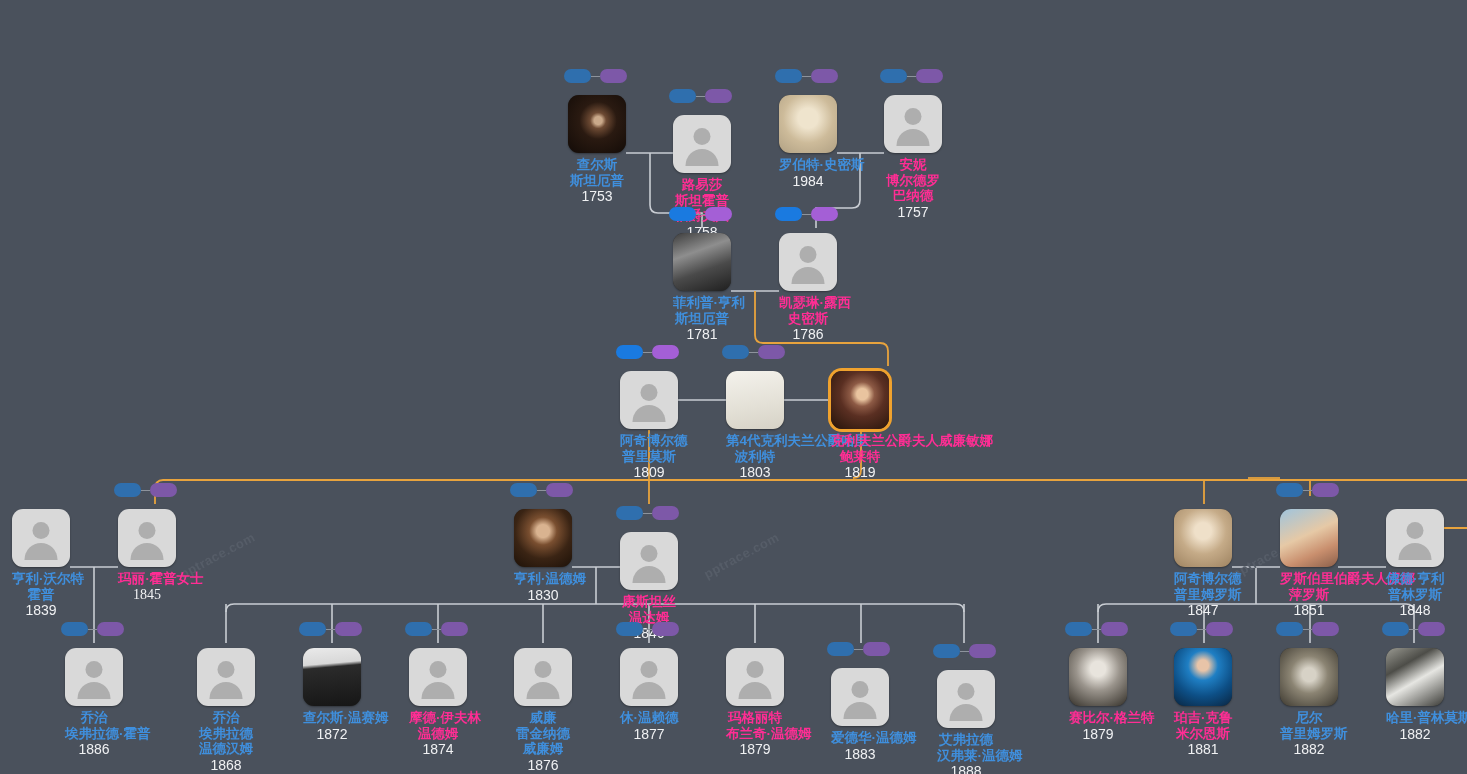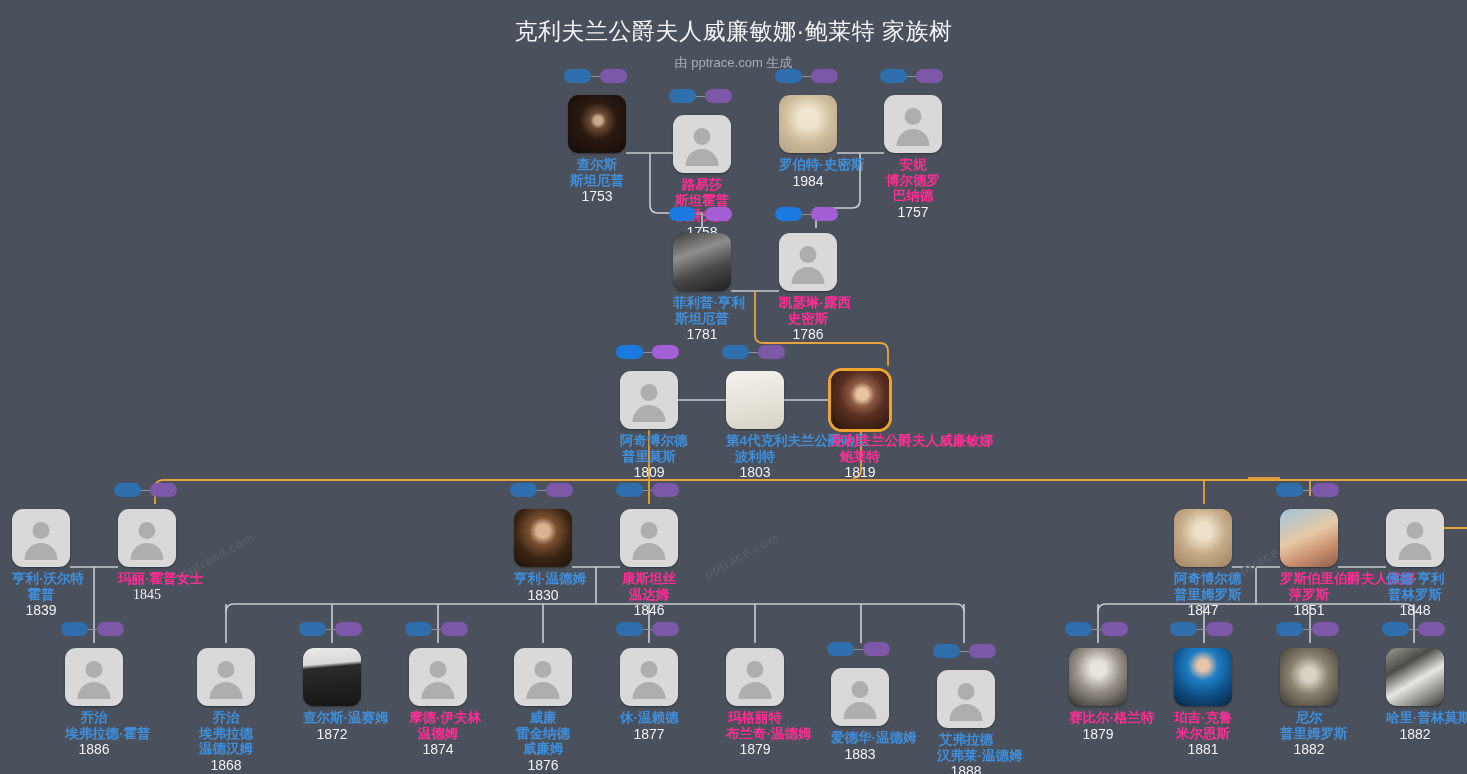--- a/index.html
+++ b/index.html
@@ -74,24 +74,20 @@
   .pill.purple { background:#7d58a8; }
   .pill.blue.bright { background:#1a7ae0; }
   .pill.purple.bright { background:#a45fd6; }
   .pill-gap { width:9px; height:1px; background:#8d939c; }
 </style>
 </head>
 <body>
 
 <div id="stage">
 
-  <div id="header">
-    <div id="title">克利夫兰公爵夫人威廉敏娜·鲍莱特 家族树</div>
-    <div id="subtitle">由 pptrace.com 生成</div>
-  </div>
 
   <svg id="links">
     <g fill="none" stroke="#c9cdd3" stroke-width="1.6">
 
       <path d="M 626 153 L 673 153"></path>
       <path d="M 837 153 L 884 153"></path>
 
       <path d="M 650 153 L 650 205 Q 650 213 658 213 L 702 213 L 702 228"></path>
       <path d="M 860 153 L 860 200 Q 860 208 852 208 L 816 208 L 816 228"></path>
 
@@ -305,21 +301,21 @@
           <span class="pill purple"></span>
         </div>
         <div class="thumb photo">
           <div class="px" style="background: radial-gradient(circle at 50% 38%, rgb(217, 179, 144) 0px, rgb(217, 179, 144) 14%, rgb(122, 79, 48) 30%, rgb(58, 36, 20) 60%, rgb(29, 17, 8) 100%);"></div>
         </div>
         <div class="nm m">
           <div>亨利·温德姆</div>
         </div>
         <div class="yr">1830</div>
       </div>
-      <div class="person" style="left: 620px; top: 509px; width: 58px;">
+      <div class="person" style="left: 620px; top: 532px; width: 58px;">
         <div class="pills" style="left: -4px; top: -26px;">
           <span class="pill blue"></span>
           <span class="pill-gap"></span>
           <span class="pill purple"></span>
         </div>
         <div class="thumb silh"></div>
         <div class="nm f">
           <div>康斯坦丝</div>
           <div>温达姆</div>
         </div>

